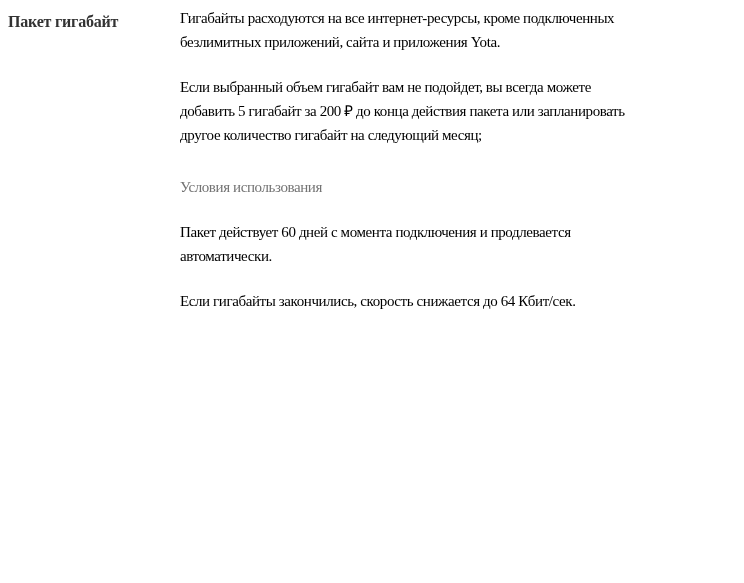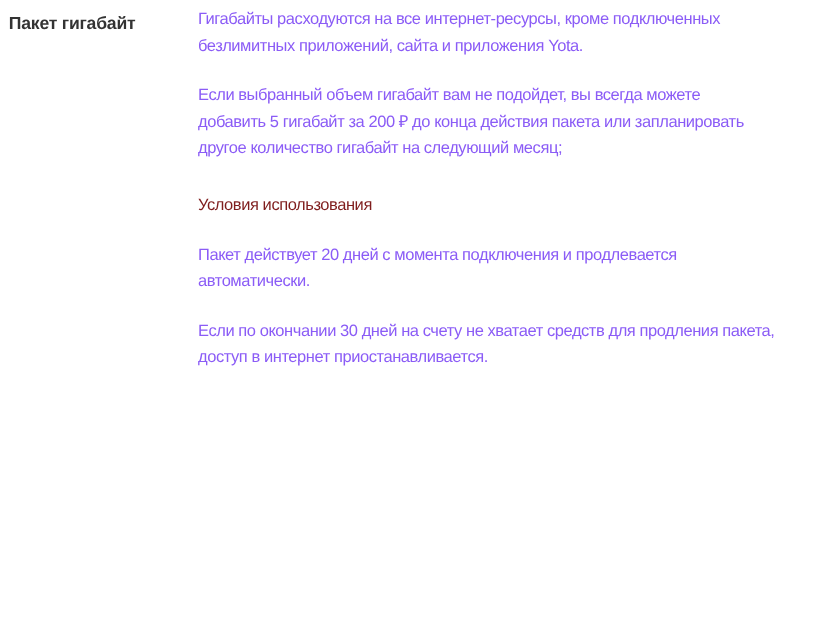--- a/index.html
+++ b/index.html
@@ -6,21 +6,21 @@
     margin: 0;
     padding: 0;
     background: #ffffff;
   }
   .page {
     position: relative;
     width: 744px;
     height: 583px;
     box-sizing: border-box;
     background: #ffffff;
-    font-family: Liberation Sans, sans-serif;
+    font-family: Liberation Serif, serif;
     display: flex;
     overflow: hidden;
   }
   .label-col {
     flex: 0 0 180px;
     width: 180px;
     box-sizing: border-box;
     padding: 12px 10px 0 8px;
   }
   .section-title {
@@ -33,42 +33,41 @@
   .content-col {
     flex: 1 1 auto;
     box-sizing: border-box;
     padding: 6px 12px 0 0;
     max-width: 552px;
   }
   .para {
     margin: 0 0 21px 0;
     font-size: 15px;
     line-height: 24px;
-    color: #8b5cf6;
+    color: #000000;
     letter-spacing: -0.4px;
     white-space: pre-line;
   }
   .para.subheading {
-    color: #7f1d1d;
+    color: #737373;
     margin-top: 28px;
   }
 </style>
 </head>
 <body>
 
 <div class="page">
   <div class="label-col">
     <div class="section-title">Пакет гигабайт</div>
   </div>
   <div class="content-col">
 
   <p class="para">Гигабайты расходуются на все интернет-ресурсы, кроме подключенных
 безлимитных приложений, сайта и приложения Yota.</p>
       <p class="para">Если выбранный объем гигабайт вам не подойдет, вы всегда можете
 добавить 5 гигабайт за 200 ₽ до конца действия пакета или запланировать
 другое количество гигабайт на следующий месяц;</p>
       <p class="para subheading">Условия использования</p>
-      <p class="para">Пакет действует 20 дней с момента подключения и продлевается
+      <p class="para">Пакет действует 60 дней с момента подключения и продлевается
 автоматически.</p>
-      <p class="para">Если по окончании 30 дней на счету не хватает средств для продления пакета,
-доступ в интернет приостанавливается.</p>
+      <p class="para">Если гигабайты закончились, скорость снижается до 64 Кбит/сек.</p>
     </div>
 </div>
 
 </body></html>

